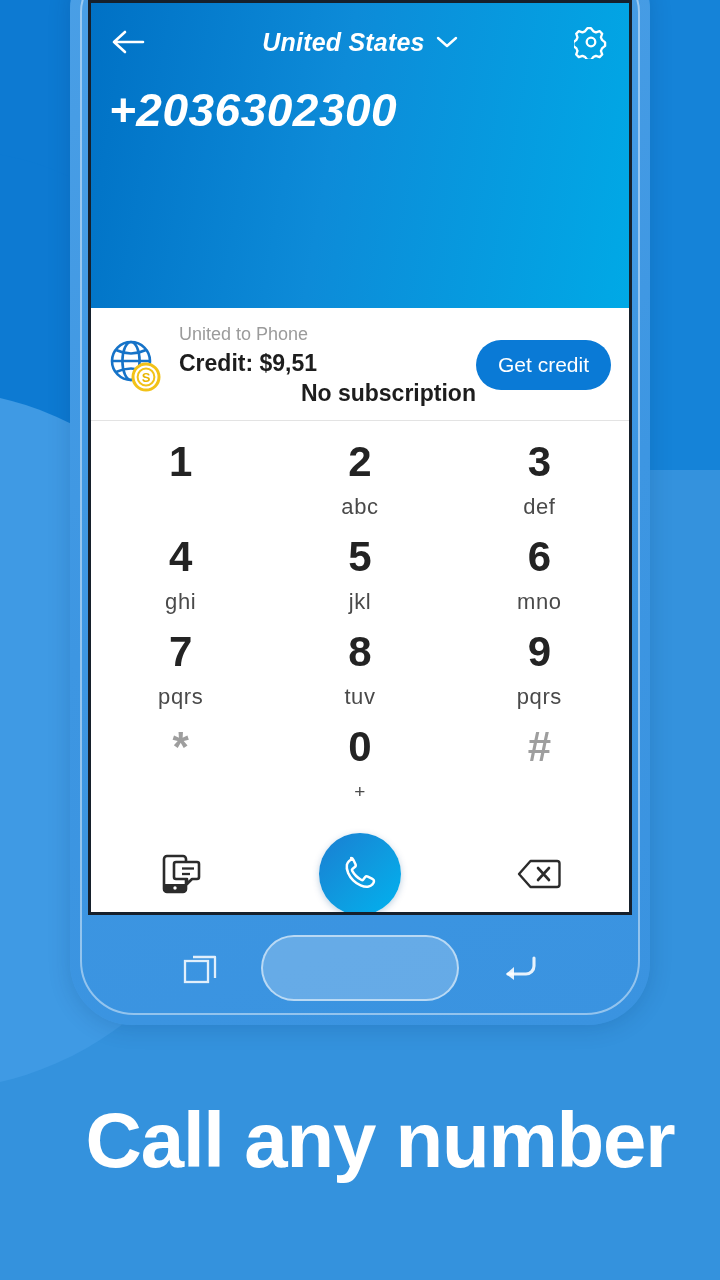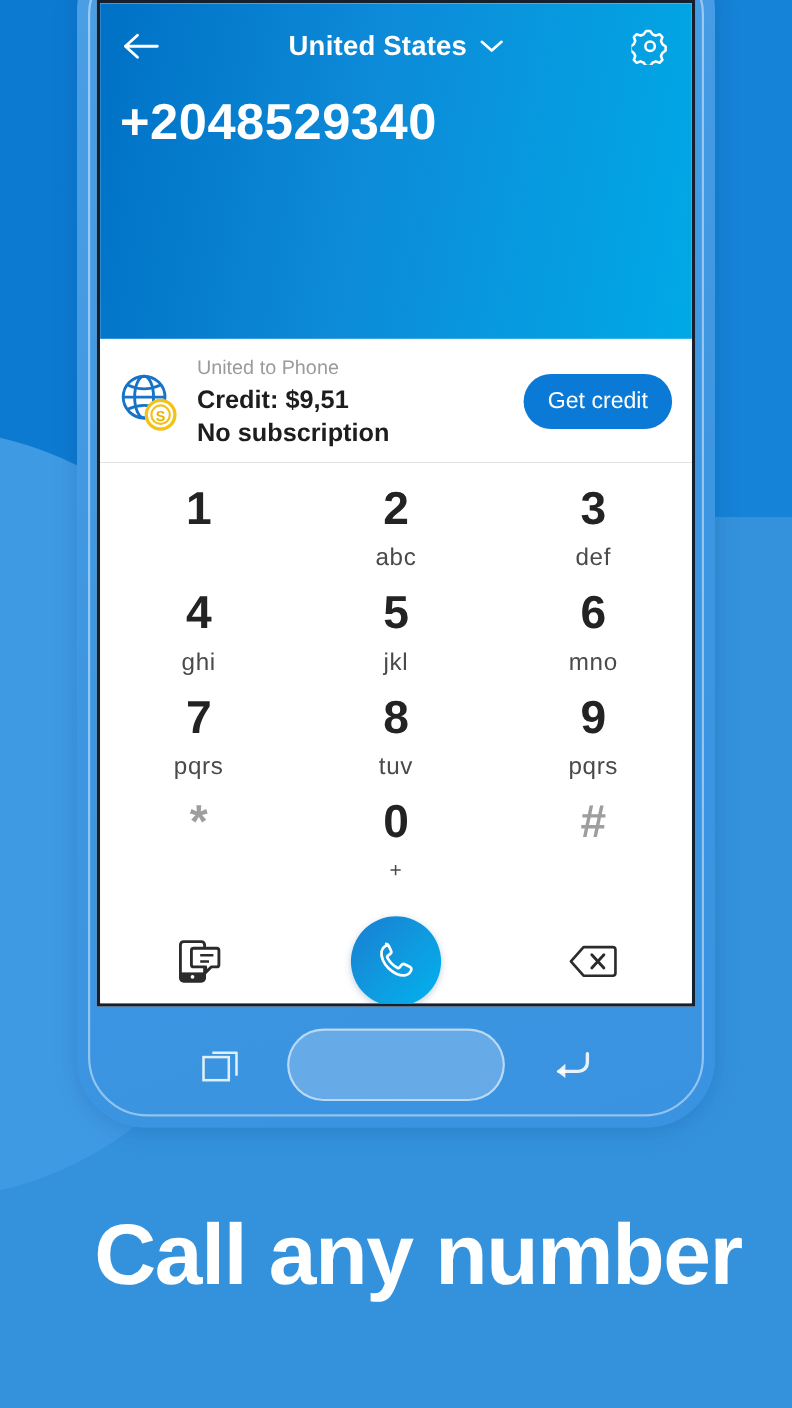--- a/index.html
+++ b/index.html
@@ -51,20 +51,21 @@
     width:544px; height:915px;
     background:#fff;
     border:3px solid #16202c;
     overflow:hidden;
   }
 
   
   #app-header{
     position:relative; height:305px;
     background:linear-gradient(100deg,#0071c5 0%,#0d8bd8 45%,#00a9e6 100%);
+    font-style:italic;
   }
   #topbar{
     position:relative; height:78px;
     display:flex; align-items:center; justify-content:center;
   }
   #back-btn{
     position:absolute; left:14px; top:50%; transform:translateY(-50%);
     width:48px; height:48px;
     display:flex; align-items:center; justify-content:center; cursor:pointer;
   }
@@ -93,21 +94,21 @@
   }
   #credit-icon{ width:60px; height:60px; flex:0 0 60px; }
   #credit-text{ flex:1; margin-left:14px; }
   #credit-sub{
     font-size:18px; color:#9b9b9b; line-height:1.42;
   }
   #credit-amount{
     font-size:23px; color:#1d1d1d; font-weight:bold; line-height:1.32;
   }
   #credit-plan{
-    font-size:23px; color:#1d1d1d; font-weight:bold; line-height:1.32;
+    font-size:23px; color:#1d1d1d; font-weight:bold; line-height:1.32;text-align:right;
   }
   #get-credit-btn{
     background:#0a7ad6; color:#fff; border:none;
     font-family:"Liberation Sans", sans-serif;
     font-size:21px; padding:13px 22px; border-radius:30px;
     cursor:pointer; white-space:nowrap; margin-right:4px;
   }
 
   
   #keypad{
@@ -214,21 +215,21 @@
                        a11 11 0 0 1 1.1 2.6 l3.1 2.4 v3.6 l-3.1 2.4 a11 11 0 0 1 -1.1 2.6
                        l1.3 3.6 l-2.6 2.6 l-3.6 -1.3 a11 11 0 0 1 -2.6 1.1 l-2.4 3.1 h-3.6
                        l-2.4 -3.1 a11 11 0 0 1 -2.6 -1.1 l-3.6 1.3 l-2.6 -2.6 l1.3 -3.6
                        a11 11 0 0 1 -1.1 -2.6 l-3.1 -2.4 v-3.6 l3.1 -2.4 a11 11 0 0 1 1.1 -2.6
                        l-1.3 -3.6 l2.6 -2.6 l3.6 1.3 a11 11 0 0 1 2.6 -1.1 l2.4 -3.1 z"></path>
             </g>
           </svg>
         </div>
       </div>
 
-      <div id="phone-number">+2048529340</div>
+      <div id="phone-number">+2036302300</div>
     </div>
 
     <div id="credit-bar">
 
       <svg id="credit-icon" viewBox="0 0 60 60">
         <g stroke="#1673c8" stroke-width="2.6" fill="none">
           <circle cx="26" cy="26" r="19"></circle>
           <ellipse cx="26" cy="26" rx="8.6" ry="19"></ellipse>
           <line x1="7" y1="26" x2="45" y2="26"></line>
           <path d="M11 15 Q26 22 41 15"></path>

